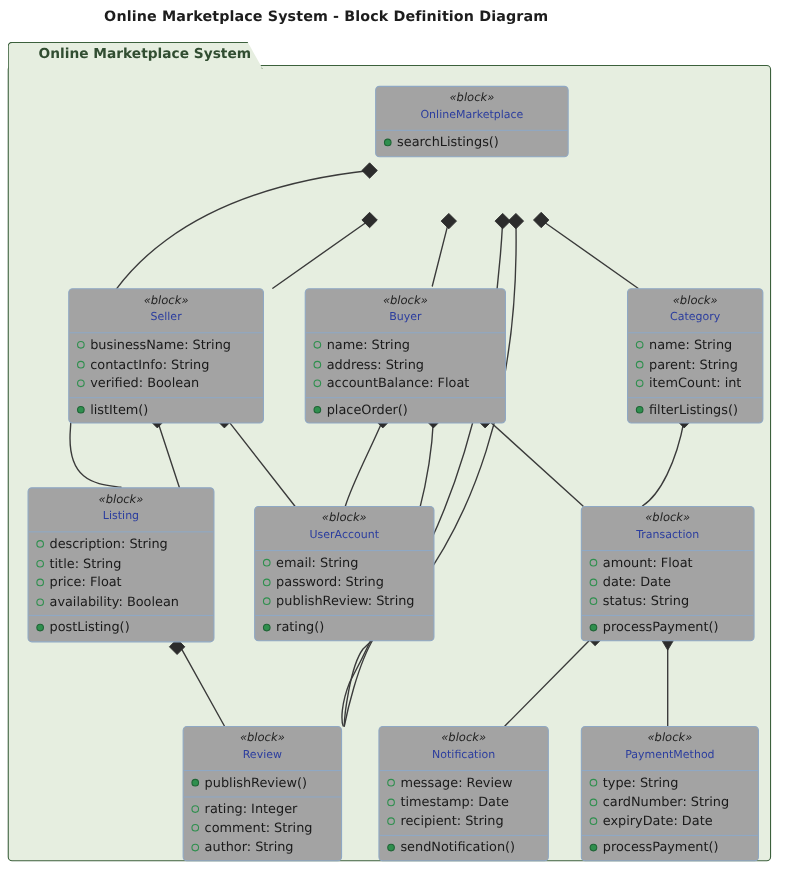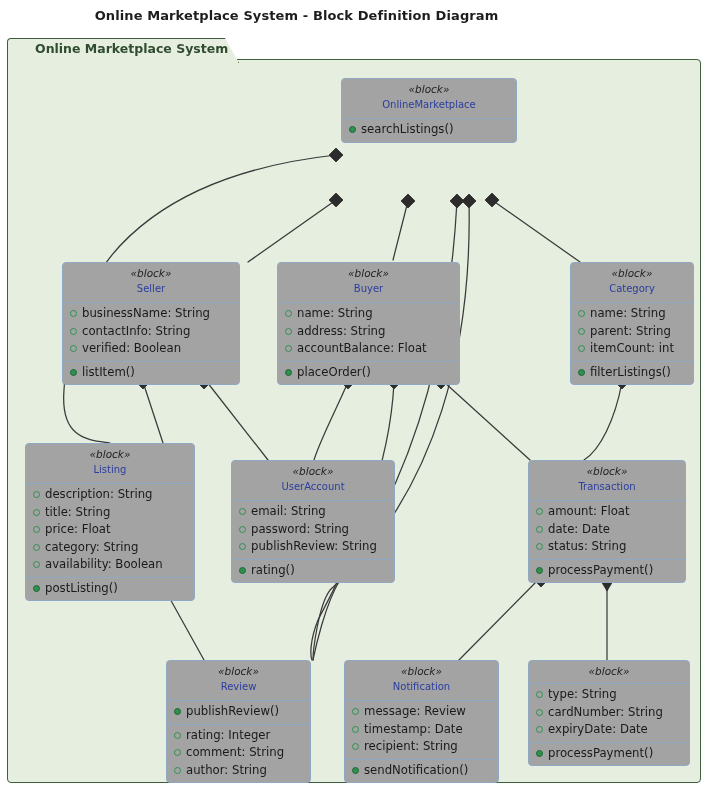--- a/index.html
+++ b/index.html
@@ -287,24 +287,20 @@
       <div class="mem">
           <span class="vis prot"></span>
           <span>title: String</span>
         </div>
       <div class="mem">
           <span class="vis prot"></span>
           <span>price: Float</span>
         </div>
       <div class="mem">
           <span class="vis prot"></span>
-          <span>category: String</span>
-        </div>
-      <div class="mem">
-          <span class="vis prot"></span>
           <span>availability: Boolean</span>
         </div>
     </div>
     <div class="blk-sec">
       <div class="mem">
           <span class="vis pub"></span>
           <span>postListing()</span>
         </div>
     </div>
   </div>
@@ -413,20 +409,21 @@
       <div class="mem">
           <span class="vis pub"></span>
           <span>sendNotification()</span>
         </div>
     </div>
   </div>
 
   <div class="block" style="left:528px; top:660px; width:162px;">
     <div class="blk-head">
       <div class="blk-stereo">«block»</div>
+      <div class="blk-name">PaymentMethod</div>
     </div>
     <div class="blk-sec">
       <div class="mem">
           <span class="vis prot"></span>
           <span>type: String</span>
         </div>
       <div class="mem">
           <span class="vis prot"></span>
           <span>cardNumber: String</span>
         </div>

